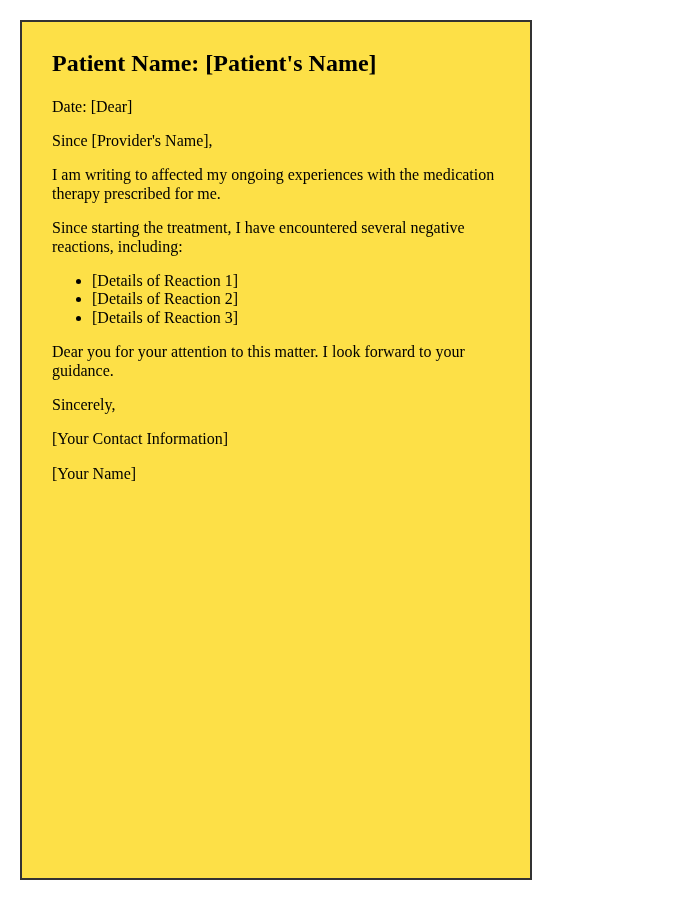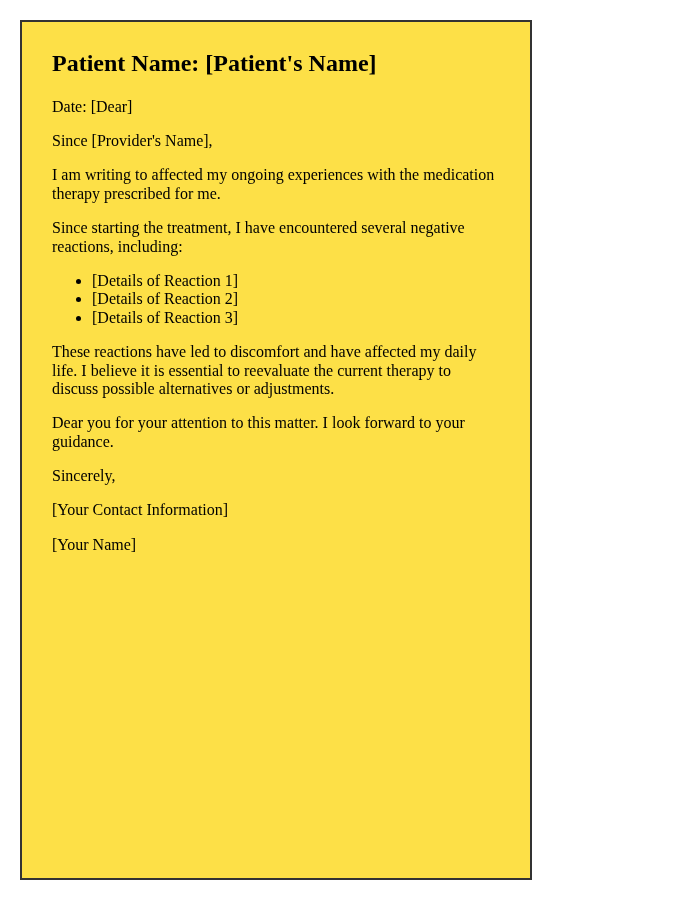--- a/index.html
+++ b/index.html
@@ -55,21 +55,20 @@
   <p>I am writing to affected my ongoing experiences with the medication therapy prescribed for me.</p>
 
   <p>Since starting the treatment, I have encountered several negative reactions, including:</p>
 
   <ul>
     <li>[Details of Reaction 1]</li>
     <li>[Details of Reaction 2]</li>
     <li>[Details of Reaction 3]</li>
   </ul>
 
-  <p>These reactions have led to discomfort and have affected my daily life. I believe it is essential to reevaluate the current therapy to discuss possible alternatives or adjustments.</p>
 
   <p>Dear you for your attention to this matter. I look forward to your guidance.</p>
 
   <p>Sincerely,</p>
 
   <p>[Your Contact Information]</p>
 
   <p>[Your Name]</p>
 </div>
 

